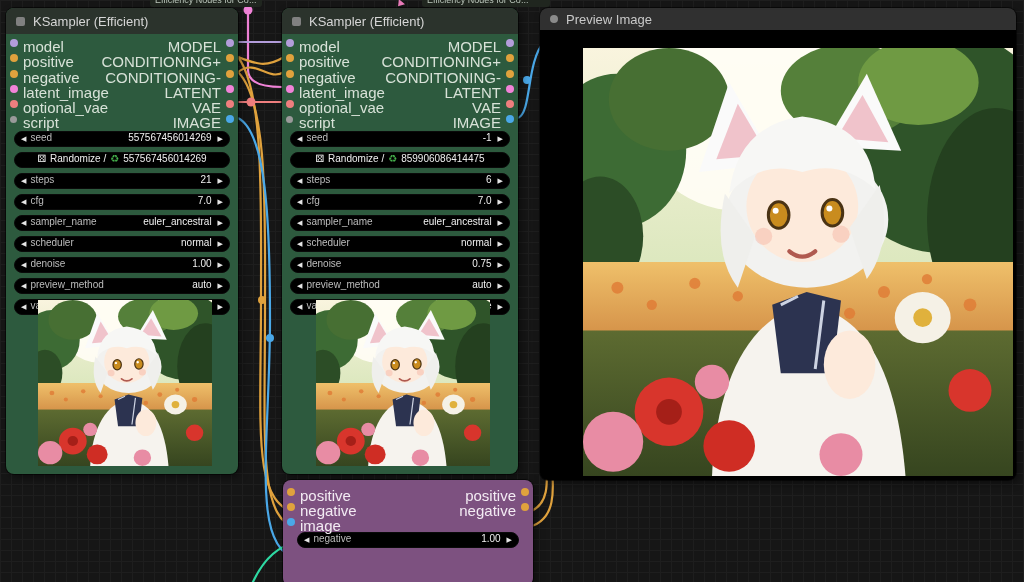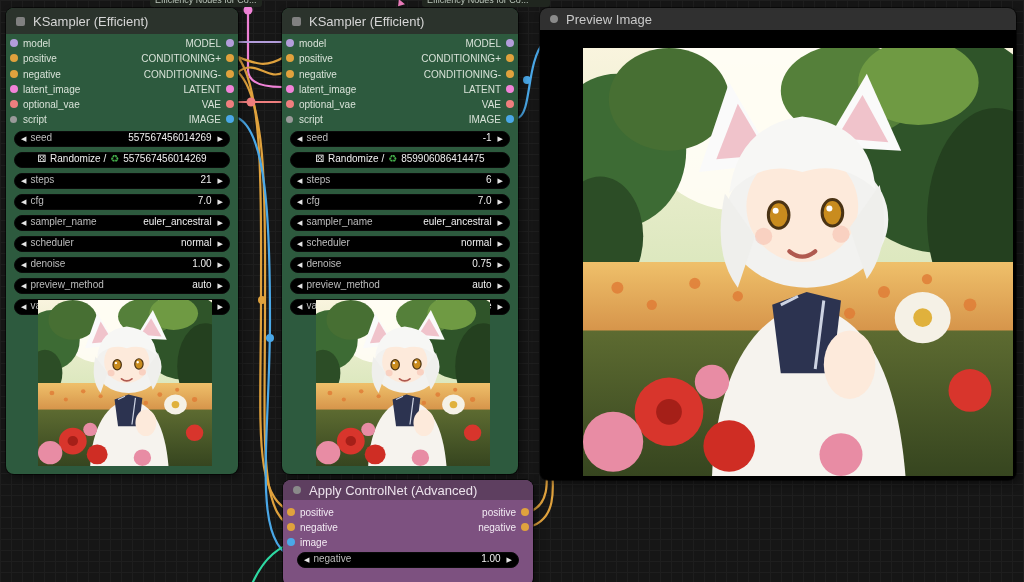--- a/index.html
+++ b/index.html
@@ -19,21 +19,21 @@
   .node-green{background:#2d5a3e;}
   .node-gray{background:#000000;}
   .node-purple{background:#7d5180;}
   .nhead{height:26px;border-radius:8px 8px 0 0;display:flex;align-items:center;gap:8px;padding:0 10px;font-size:13px;color:#d6d6d6;}
   .node-green .nhead{background:#2b332c;}
   .node-gray .nhead{background:#303030;height:22px;color:#c9c9c9;}
   .node-purple .nhead{background:#5e3f60;height:20px;color:#ece2ec;}
   .hicon-sq{width:9px;height:9px;border-radius:2px;background:#808080;flex:0 0 auto;}
   .hicon-dot{width:8px;height:8px;border-radius:50%;background:#8a8a8a;flex:0 0 auto;}
   .ports{padding-top:2px;}
-  .prow{position:relative;height:15.3px;font-size:10px;color:#d8e2d8;}
+  .prow{position:relative;height:15.3px;font-size:15px;color:#d8e2d8;}
   .node-purple .prow{color:#f3ebf3;height:15px;}
   .dot{position:absolute;width:8px;height:8px;border-radius:50%;top:3px;}
   .dot.in{left:4px;} .dot.out{right:4px;}
   .dot.sm{width:7px;height:7px;top:3.5px;}
   .c-model{background:#b39ddb;} .c-cond{background:#e0a23d;} .c-latent{background:#f183d8;}
   .c-vae{background:#ef7e7e;} .c-img{background:#4aa8e8;} .c-script{background:#9a9a9a;}
   .c-cnet{background:#2ed9a3;}
   .plabel{position:absolute;left:17px;top:2px;}
   .plabel-out{position:absolute;right:17px;top:2px;}
   .widgets{margin-top:3px;}
@@ -370,24 +370,20 @@
     <span>Preview Image</span>
   </div>
   <div class="imgbox" style="left:43px;top:40px;width:430px;height:428px">
     <svg viewBox="0 0 100 100" preserveAspectRatio="none">
         <use href="#catgirl"></use>
       </svg>
   </div>
 </div>
 
 <div class="node node-purple" style="left:283px;top:480px;width:250px;height:106px">
-  <div class="nhead">
-    <span class="hicon-dot"></span>
-    <span>Apply ControlNet (Advanced)</span>
-  </div>
   <div class="ports" style="padding-top:5px">
     <div class="prow">
       <span class="dot in c-cond"></span>
       <span class="plabel">positive</span>
       <span class="plabel-out">positive</span>
       <span class="dot out c-cond"></span>
     </div>
     <div class="prow">
       <span class="dot in c-cond"></span>
       <span class="plabel">negative</span>

